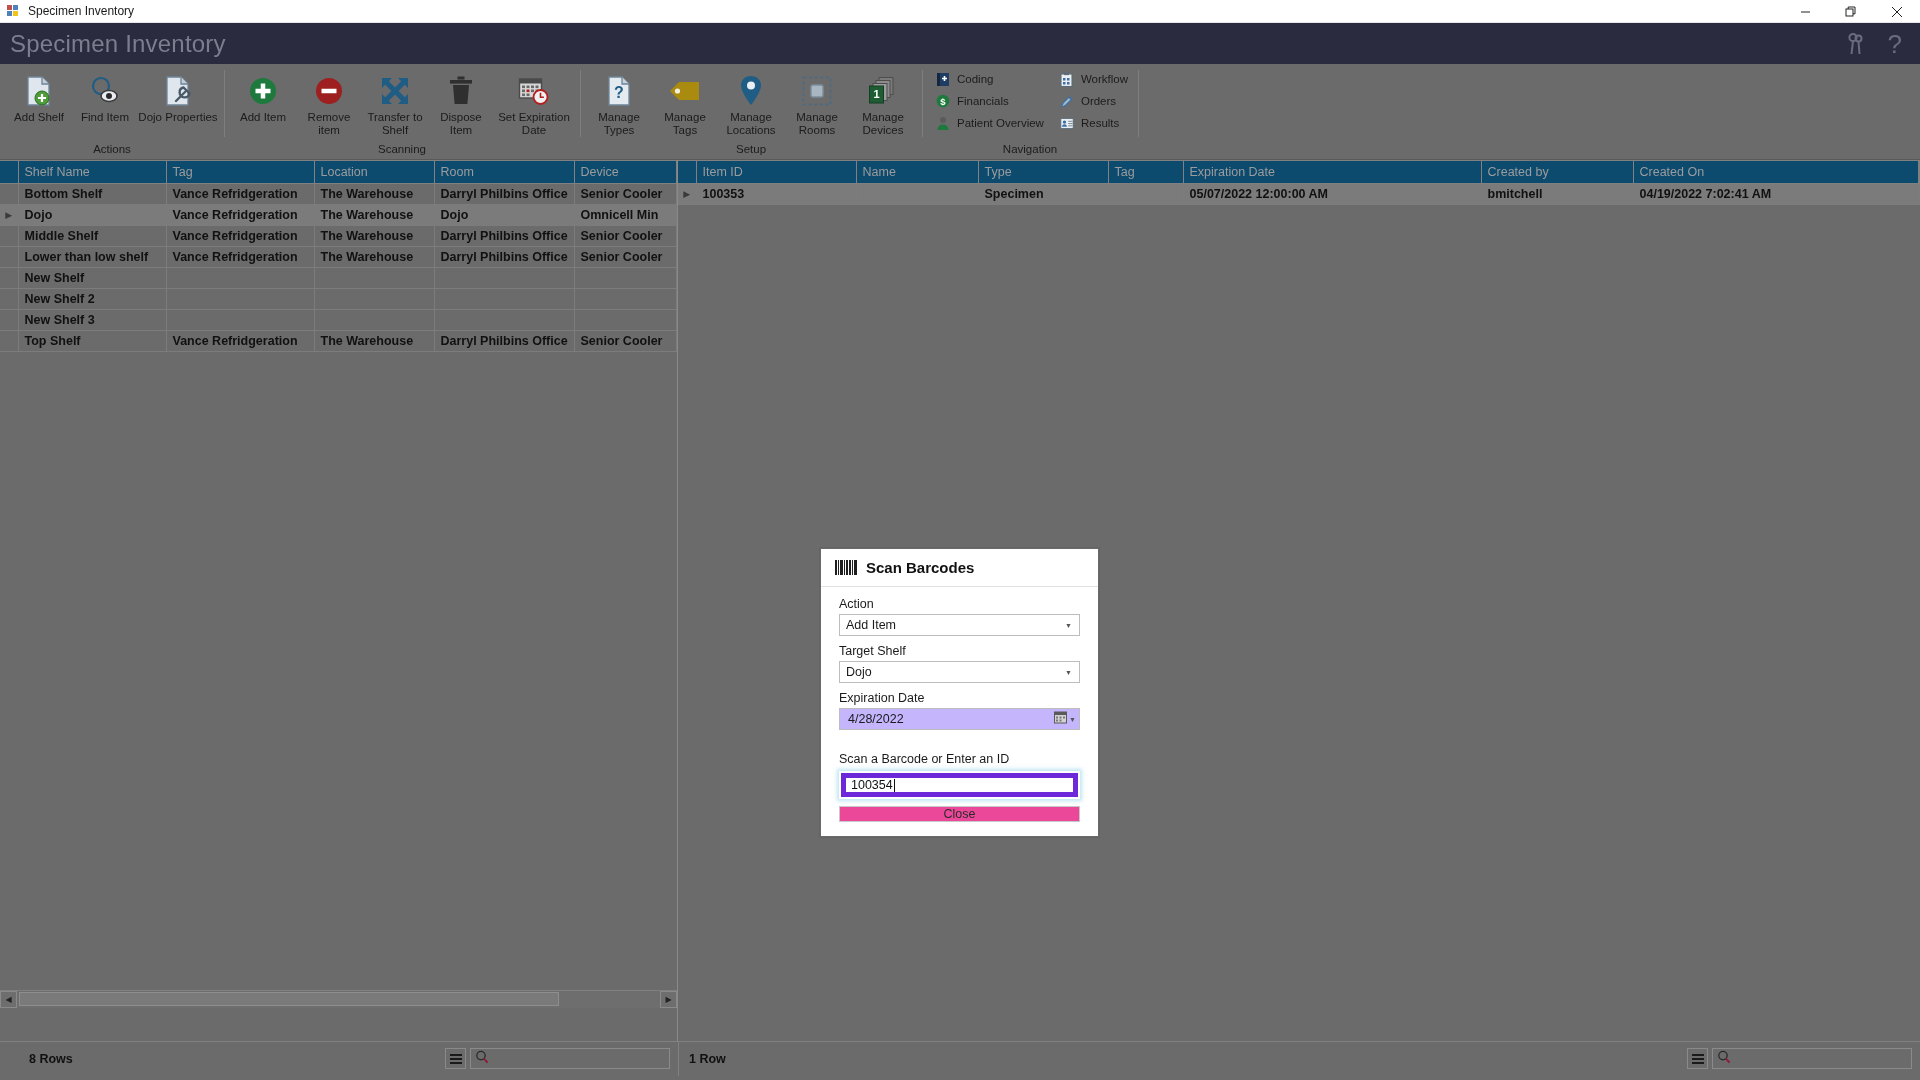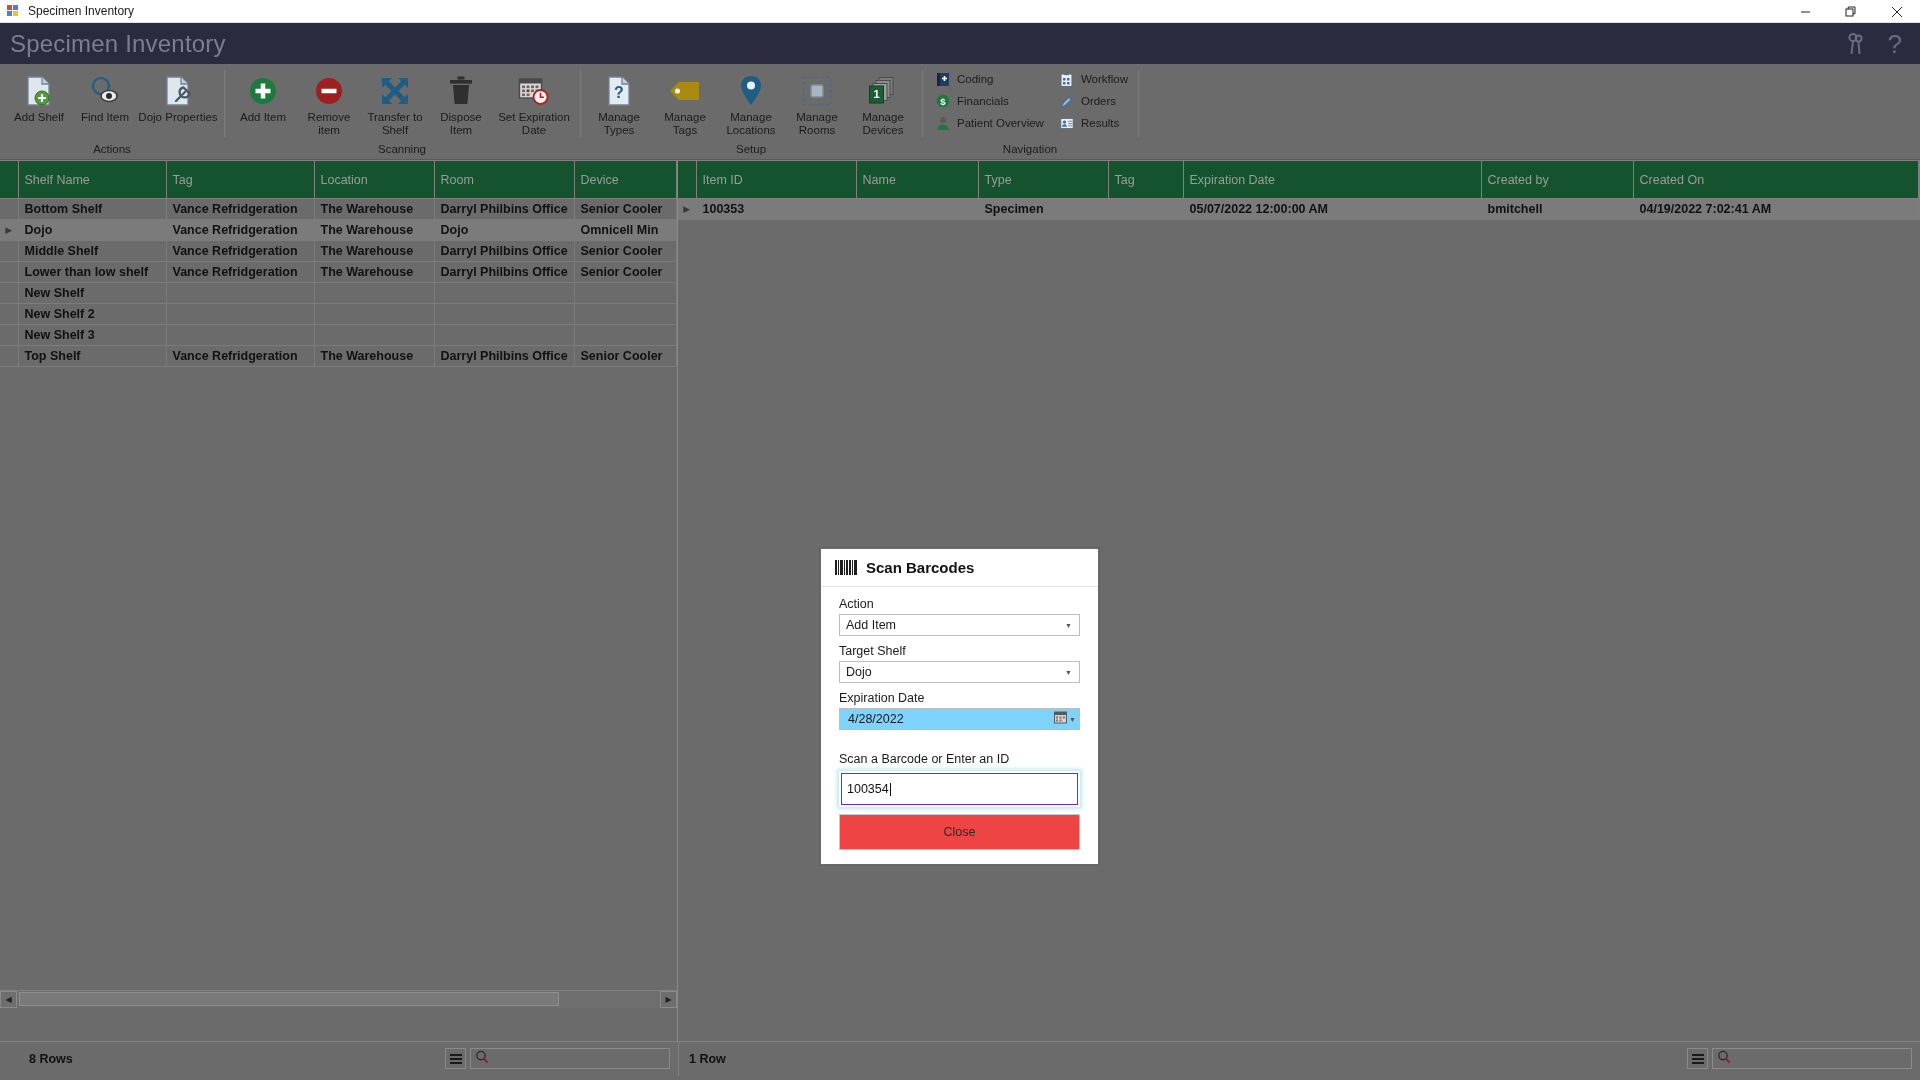--- a/index.html
+++ b/index.html
@@ -78,23 +78,23 @@
   .navitem .ic { width: 14px; height: 14px; display: flex; align-items: center; justify-content: center; }
 
   
   .workspace { height: 881px; display: flex; background: #6b6b6b; position: relative; }
   .gridpane { position: relative; }
   .gridpane.left { width: 678px; border-right: 1px solid #8a8a8a; }
   .gridpane.right { flex: 1; }
 
   table.grid { border-collapse: collapse; width: 100%; table-layout: fixed; }
   table.grid th {
-    background: #14532d; color: #9c9c9c; font-weight: 400;
+    background: #0c4a6e; color: #9c9c9c; font-weight: 400;
     font-size: 12.5px; text-align: left;
-    height: 38px; padding: 0 6px;
+    height: 23px; padding: 0 6px;
     border-right: 1px solid #808080;
     border-bottom: 1px solid #808080;
     border-top: 1px solid #808080;
     overflow: hidden; white-space: nowrap;
   }
   table.grid td {
     font-size: 12.5px; color: #111; font-weight: bold;
     height: 21px; padding: 0 6px;
     border-right: 1px solid #7c7c7c;
     border-bottom: 1px solid #7c7c7c;
@@ -144,36 +144,36 @@
   .modal-body { padding: 10px 18px 14px 18px; }
   .flabel { font-size: 12.5px; color: #1a1a1a; margin-bottom: 3px; margin-top: 8px; }
   .flabel:first-child { margin-top: 0; }
   .fcombo {
     height: 22px; border: 1px solid #bdbdbd; background: #fff;
     display: flex; align-items: center; justify-content: space-between;
     padding: 0 4px 0 6px; font-size: 12.5px; color: #1a1a1a;
   }
   .fcombo .arrow { font-size: 7px; color: #555; padding-right: 3px; }
   .fdate {
-    height: 22px; border: 1px solid #bdbdbd; background: #7dd3fc;
+    height: 22px; border: 1px solid #bdbdbd; background: #c4b5fd;
     display: flex; align-items: center; justify-content: space-between;
     padding: 0 3px 0 8px; font-size: 12.5px; color: #1a1a1a;
   }
   .fdate .dtools { display: flex; align-items: center; gap: 2px; }
   .fdate .arrow { font-size: 7px; color: #555; }
   .scan-label { font-size: 12.5px; color: #1a1a1a; margin-top: 22px; margin-bottom: 5px; }
   .finput-wrap { padding: 2px; box-shadow: 0 0 4px 2px rgba(137,207,230,.55); }
   .finput {
-    height: 32px; border: 1px solid #6d28d9; background: #fff;
+    height: 24px; border: 5px solid #6d28d9; background: #fff;
     display: flex; align-items: center; padding: 0 5px;
     font-size: 12.5px; color: #111;
   }
   .caret { display: inline-block; width: 1px; height: 13px; background: #111; margin-left: 1px; }
   .closebtn {
-    margin-top: 7px; height: 36px; background: #ef4444; border: 1px solid #c7c7c7;
+    margin-top: 7px; height: 16px; background: #ec4899; border: 1px solid #c7c7c7;
     display: flex; align-items: center; justify-content: center;
     font-size: 12.5px; color: #2b2b2b;
   }
 
   
   .barcode { display: flex; align-items: flex-end; gap: 1px; height: 15px; }
   .barcode i { display: block; background: #1f1f1f; height: 15px; }
 </style>
 </head>
 <body>

